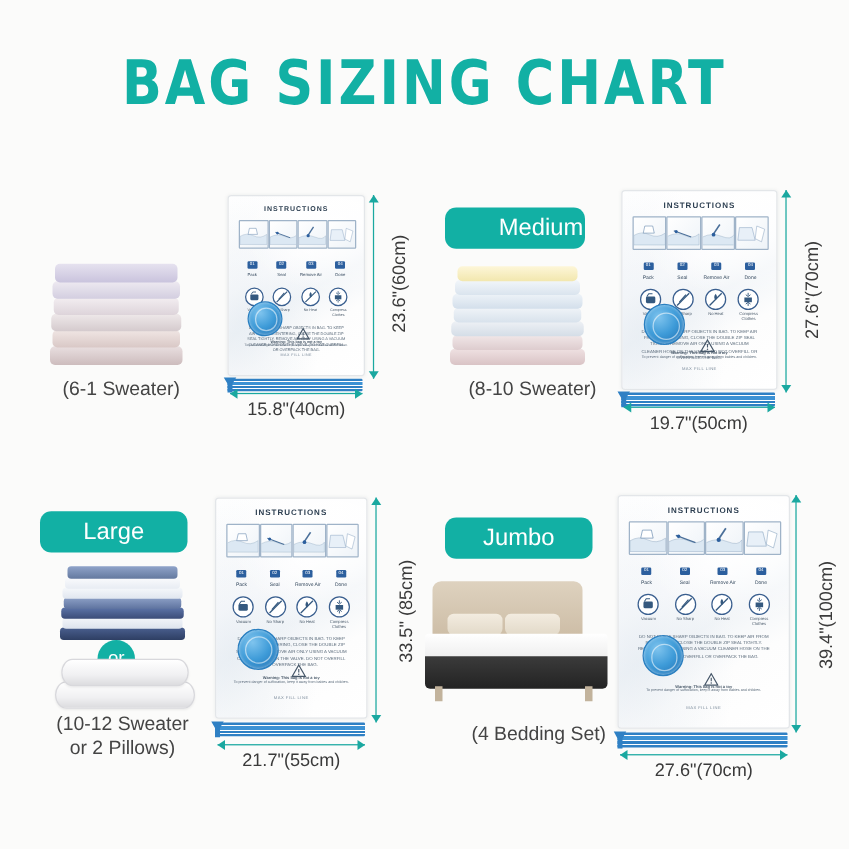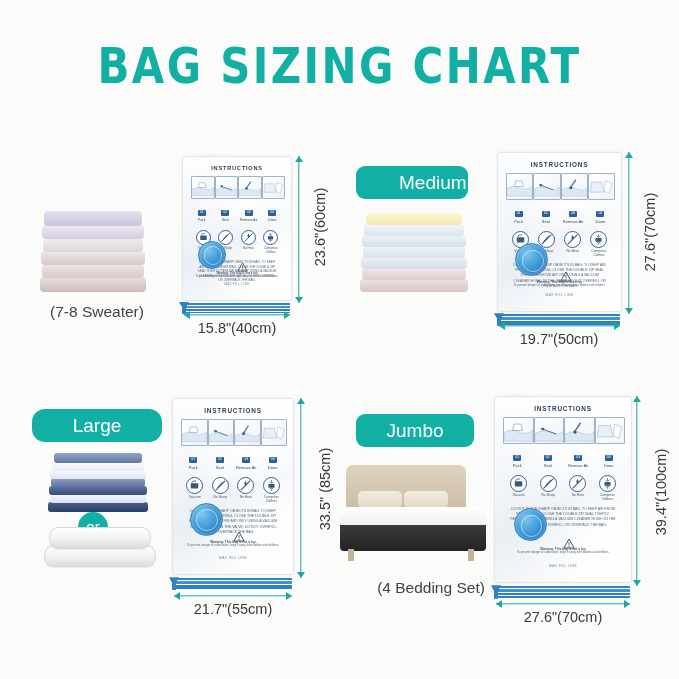--- a/index.html
+++ b/index.html
@@ -41,21 +41,21 @@
     font-size:19px;
     line-height:21px;
     text-align:center;
     padding:6px 14px;
     box-sizing:border-box;
     white-space:pre-line;
     font-weight:400;
   }
   #badge-small {left:32px; top:163px; width:110px;}
   #badge-medium{left:356px;top:166px; width:112px;padding-left:43px;}
-  #badge-large {left:32px; top:409px; width:130px;border-radius:13px;}
+  #badge-large {left:32px; top:409px; width:118px;}
   #badge-jumbo {left:356px;top:414px; width:118px;}
 
   
   .caption{
     position:absolute;
     text-align:center;
     font-size:15.5px;
     line-height:19px;
     color:#444;
     white-space:pre-line;
@@ -245,21 +245,21 @@
 
   <div class="stack" id="stack-small">
     <div class="lay" style="bottom:0;height:15px;background:linear-gradient(180deg,#e9dfe0,#cdbcbd);border-radius:4px;"></div>
     <div class="lay" style="bottom:14px;height:14px;background:linear-gradient(180deg,#f0e6e4,#d9c8c6);border-radius:4px;left:2px;right:2px;"></div>
     <div class="lay" style="bottom:27px;height:14px;background:linear-gradient(180deg,#efe9ea,#d4cacd);border-radius:4px;left:1px;right:1px;"></div>
     <div class="lay" style="bottom:40px;height:14px;background:linear-gradient(180deg,#f3eef1,#ddd4da);border-radius:4px;left:3px;right:3px;"></div>
     <div class="lay" style="bottom:53px;height:14px;background:linear-gradient(180deg,#eeeaf1,#d3cee0);border-radius:4px;left:2px;right:2px;"></div>
     <div class="lay" style="bottom:66px;height:15px;background:linear-gradient(180deg,#e6e2ef,#c9c3dd);border-radius:4px;left:4px;right:4px;"></div>
   </div>
 
-  <div class="caption" id="cap-small">(7-8 Sweater)</div>
+  <div class="caption" id="cap-small">(6-1 Sweater)</div>
 
   <div class="bag" id="bag-small">
     <div class="bag-sheen"></div>
     <div class="bag-inner">
       <div class="bag-hd">INSTRUCTIONS</div>
       <div class="steps">
         <div class="step"><div class="pic">
               <svg viewBox="0 0 40 30">
                 <path d="M0 18 Q10 12 20 17 T40 15 L40 30 L0 30Z" fill="#dce8f3" stroke="#8fa8c0" stroke-width=".5"></path>
                 <path d="M14 6 l10 0 l2 9 l-14 0Z" fill="#fff" stroke="#5b7fa8" stroke-width=".7"></path>
@@ -374,20 +374,21 @@
   <div class="stack" id="stack-medium">
     <div class="lay" style="bottom:0;height:13px;background:linear-gradient(180deg,#efe1e2,#d9c3c5);border-radius:4px;"></div>
     <div class="lay" style="bottom:12px;height:12px;background:linear-gradient(180deg,#f1e7e8,#ddccce);border-radius:4px;left:2px;right:2px;"></div>
     <div class="lay" style="bottom:23px;height:12px;background:linear-gradient(180deg,#eef1f5,#d4dde7);border-radius:4px;left:1px;right:1px;"></div>
     <div class="lay" style="bottom:34px;height:12px;background:linear-gradient(180deg,#f0f4f8,#d8e2ec);border-radius:4px;left:3px;right:3px;"></div>
     <div class="lay" style="bottom:45px;height:12px;background:linear-gradient(180deg,#eef3f8,#d3dfeb);border-radius:4px;left:2px;right:2px;"></div>
     <div class="lay" style="bottom:56px;height:12px;background:linear-gradient(180deg,#f2f6fa,#dae4ee);border-radius:4px;left:4px;right:4px;"></div>
     <div class="lay" style="bottom:67px;height:12px;background:linear-gradient(180deg,#fdf6d8,#f2e7ae);border-radius:4px;left:6px;right:6px;"></div>
   </div>
 
+  <div class="caption" id="cap-medium">(8-10 Sweater)</div>
 
   <div class="bag bag-lg" id="bag-medium">
     <div class="bag-sheen"></div>
     <div class="bag-inner">
       <div class="bag-hd">INSTRUCTIONS</div>
       <div class="steps">
         <div class="step"><div class="pic">
               <svg viewBox="0 0 40 30">
                 <path d="M0 18 Q10 12 20 17 T40 15 L40 30 L0 30Z" fill="#dce8f3" stroke="#8fa8c0" stroke-width=".5"></path>
                 <path d="M14 6 l10 0 l2 9 l-14 0Z" fill="#fff" stroke="#5b7fa8" stroke-width=".7"></path>
@@ -509,20 +510,22 @@
     <div class="lay" style="bottom:49px;height:10px;background:linear-gradient(180deg,#8fa3c9,#64799f);border-radius:3px;left:6px;right:6px;"></div>
   </div>
 
   <div class="or-badge">or</div>
 
   <div class="stack" id="pillows">
     <div class="pillow" style="bottom:0;"></div>
     <div class="pillow" style="bottom:18px;left:5px;right:5px;"></div>
   </div>
 
+  <div class="caption" id="cap-large">(10-12 Sweater
+or 2 Pillows)</div>
 
   <div class="bag bag-lg" id="bag-large">
     <div class="bag-sheen"></div>
     <div class="bag-inner">
       <div class="bag-hd">INSTRUCTIONS</div>
       <div class="steps">
         <div class="step"><div class="pic">
               <svg viewBox="0 0 40 30">
                 <path d="M0 18 Q10 12 20 17 T40 15 L40 30 L0 30Z" fill="#dce8f3" stroke="#8fa8c0" stroke-width=".5"></path>
                 <path d="M14 6 l10 0 l2 9 l-14 0Z" fill="#fff" stroke="#5b7fa8" stroke-width=".7"></path>

